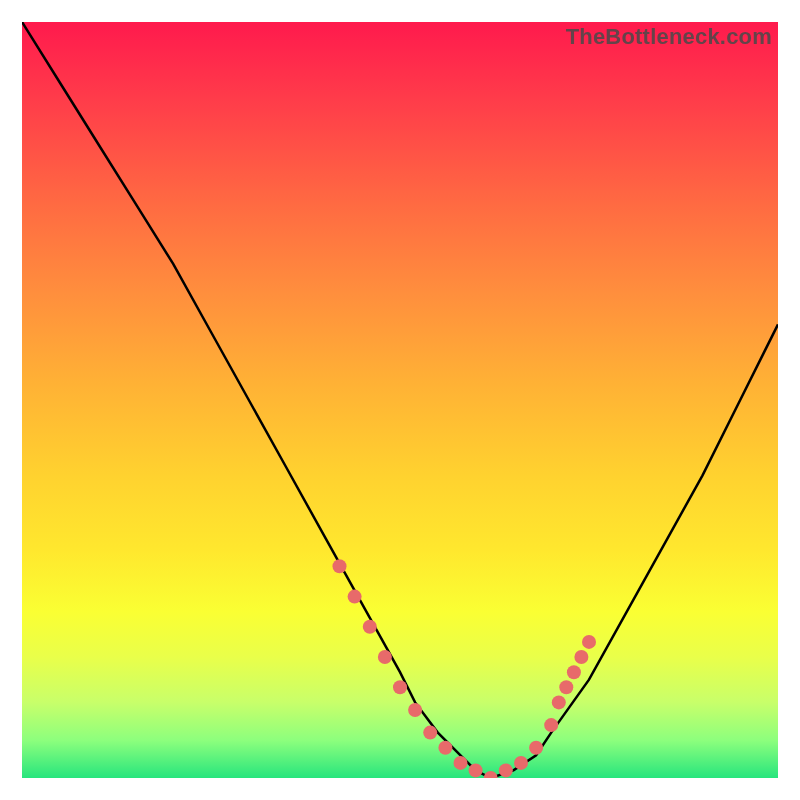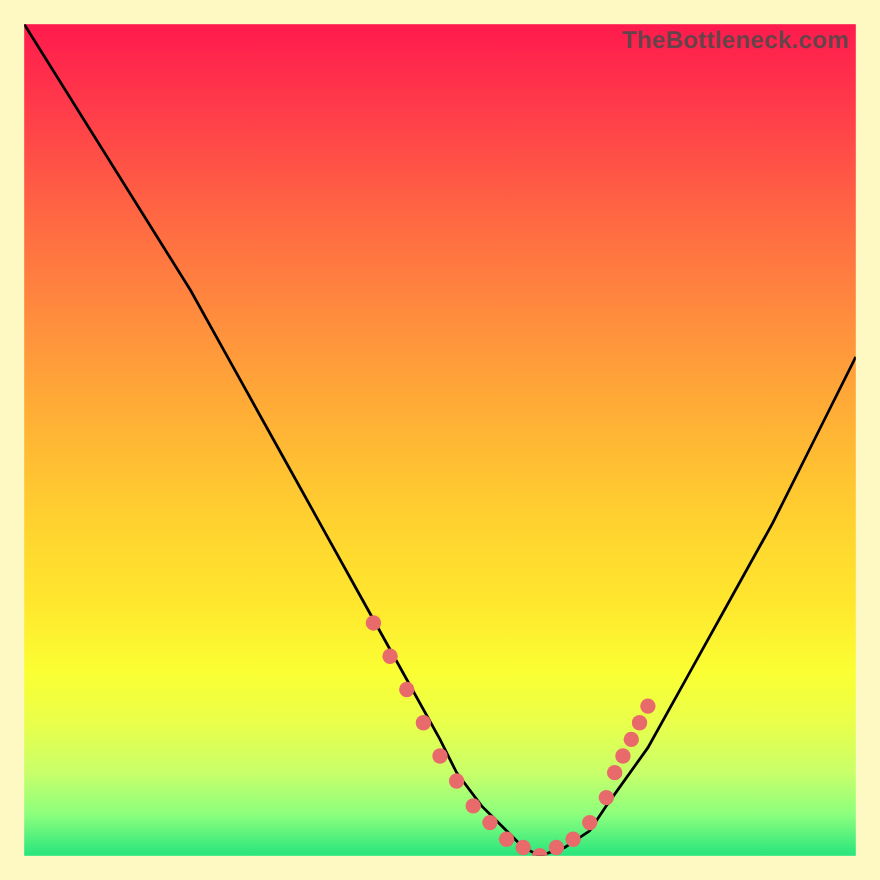--- a/index.html
+++ b/index.html
@@ -8,21 +8,21 @@
     background: #000;
     width: 800px;
     height: 800px;
     overflow: hidden;
     font-family: Arial, Helvetica, sans-serif;
   }
   .frame {
     position: relative;
     width: 800px;
     height: 800px;
-    background: #fef9c3;
+    background: #ffffff;
   }
   .plot {
     position: absolute;
     left: 22px;
     top: 22px;
     width: 756px;
     height: 756px;
     background: linear-gradient(to bottom,
       #ff1a4d 0%,
       #ff3b4a 10%,

